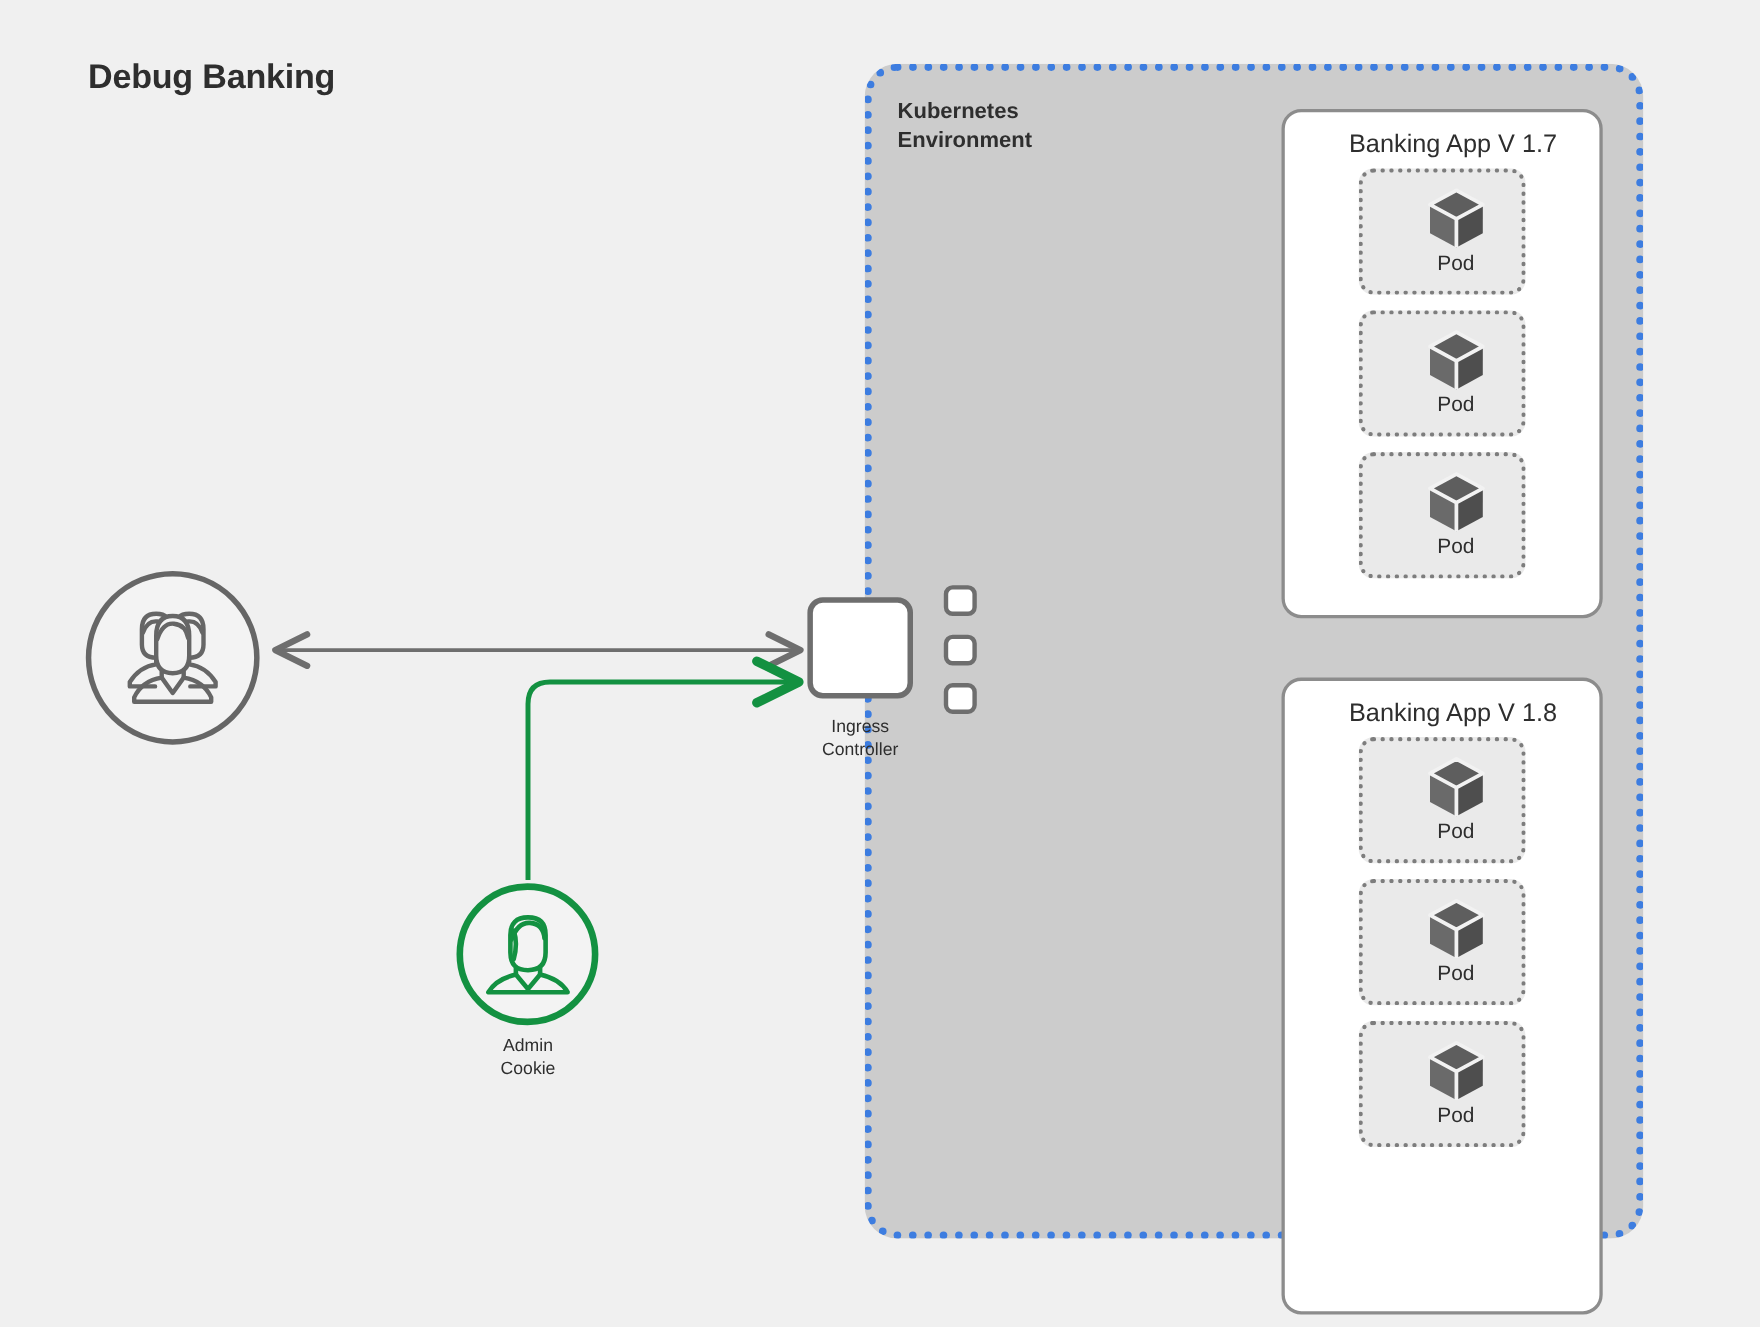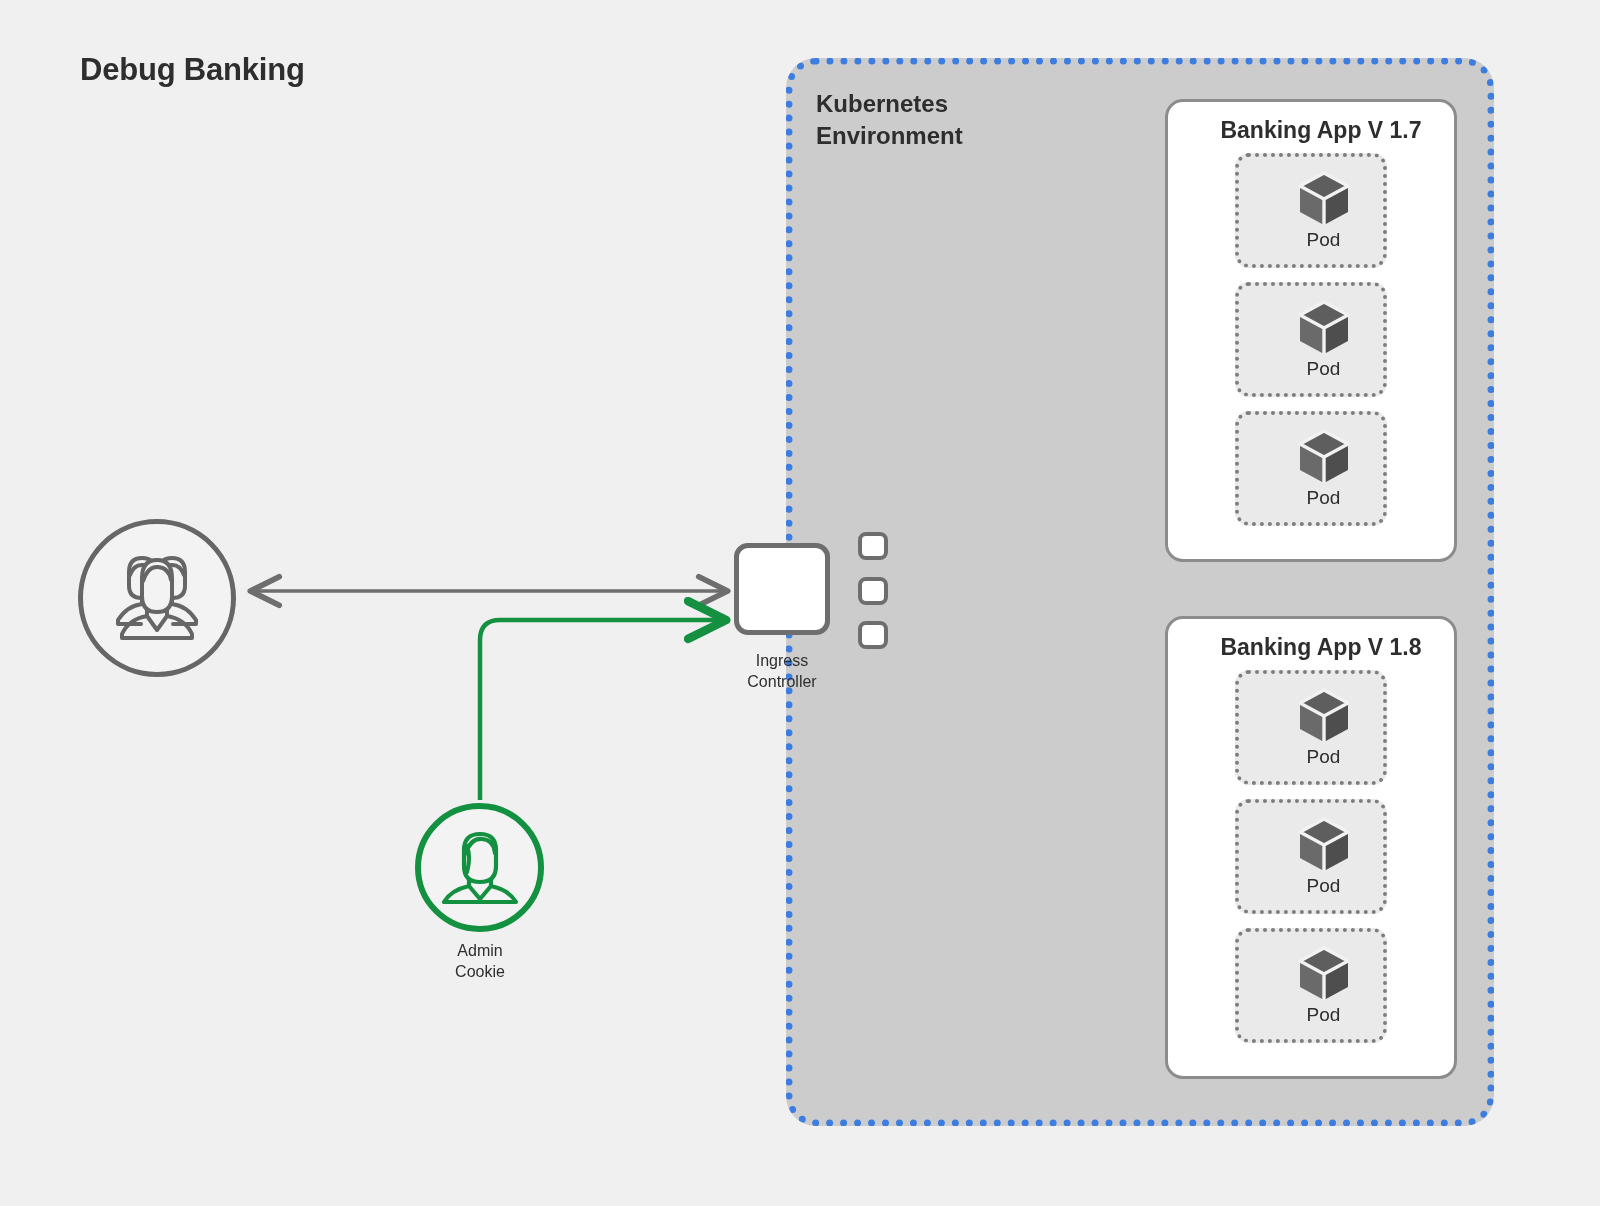--- a/index.html
+++ b/index.html
@@ -38,41 +38,41 @@
     height: 1068px;
     background: #cccccc;
     border: 7px dotted #3d7de0;
     border-radius: 30px;
     box-sizing: border-box;
   }
   .k8s-label {
     position: absolute;
     left: 816px;
     top: 88px;
-    font-size: 24px;
+    font-size: 20px;
     font-weight: bold;
     line-height: 1.35;
     color: #2e2e2e;
     white-space: pre-line;
   }
   .app-panel {
     position: absolute;
     left: 1165px;
     width: 292px;
     background: #ffffff;
     border: 3px solid #8c8c8c;
     border-radius: 18px;
     box-sizing: border-box;
   }
   .app-panel.v17 { top: 99px; height: 463px; }
-  .app-panel.v18 { top: 616px; height: 463px; }
+  .app-panel.v18 { top: 616px; height: 579px; }
   .app-title {
     text-align: center;
     font-size: 23px;
-    font-weight: bold;
+    font-weight: normal;
     color: #2e2e2e;
     margin-top: 15px;
     margin-bottom: 9px;
     padding-left: 20px;
   }
   .pod-list {
     display: flex;
     flex-direction: column;
     align-items: center;
     gap: 14px;

